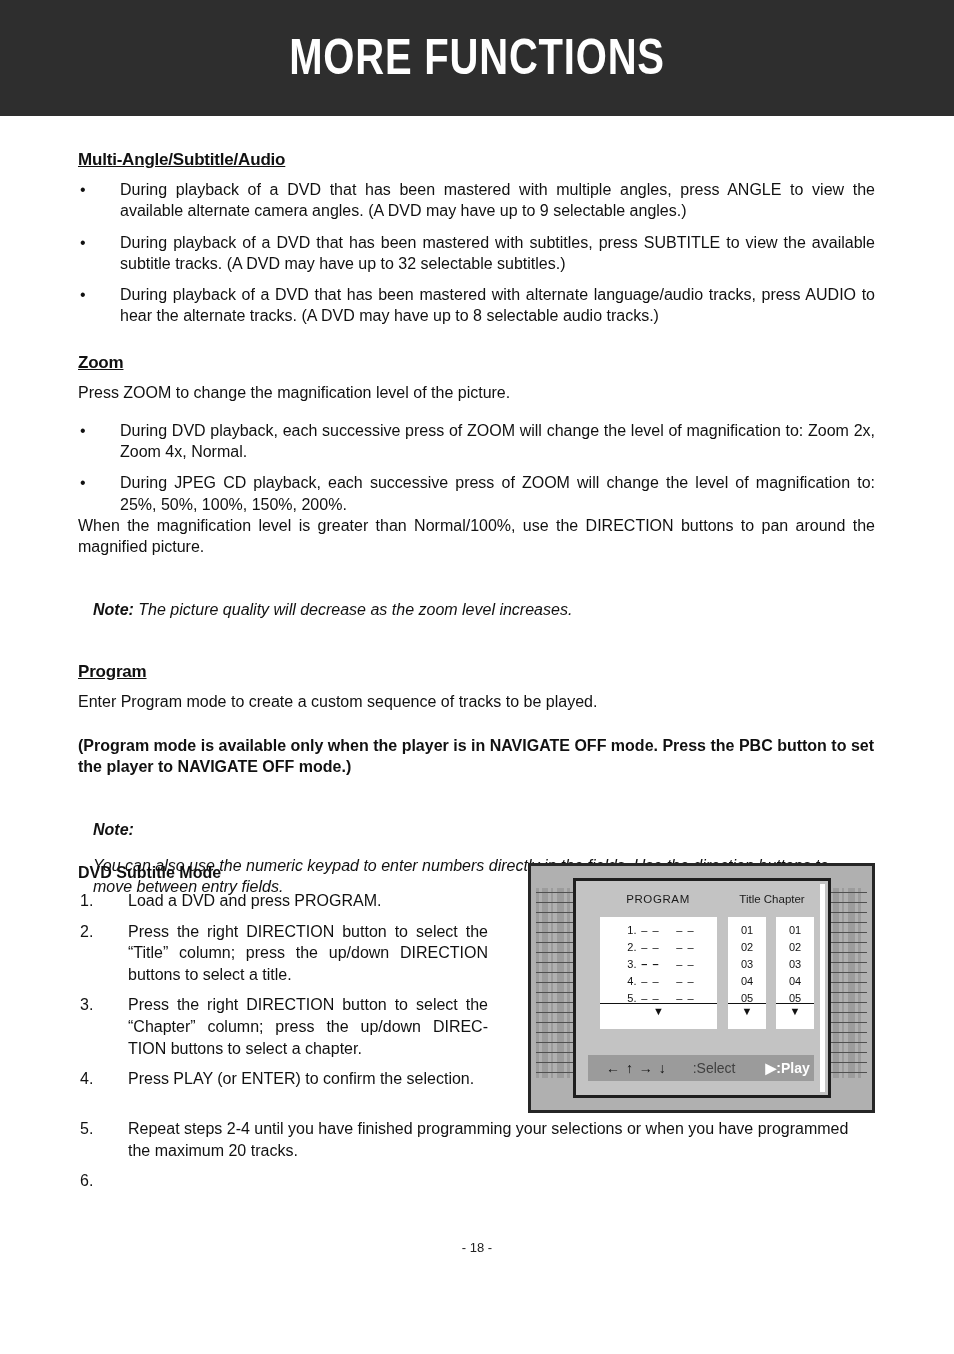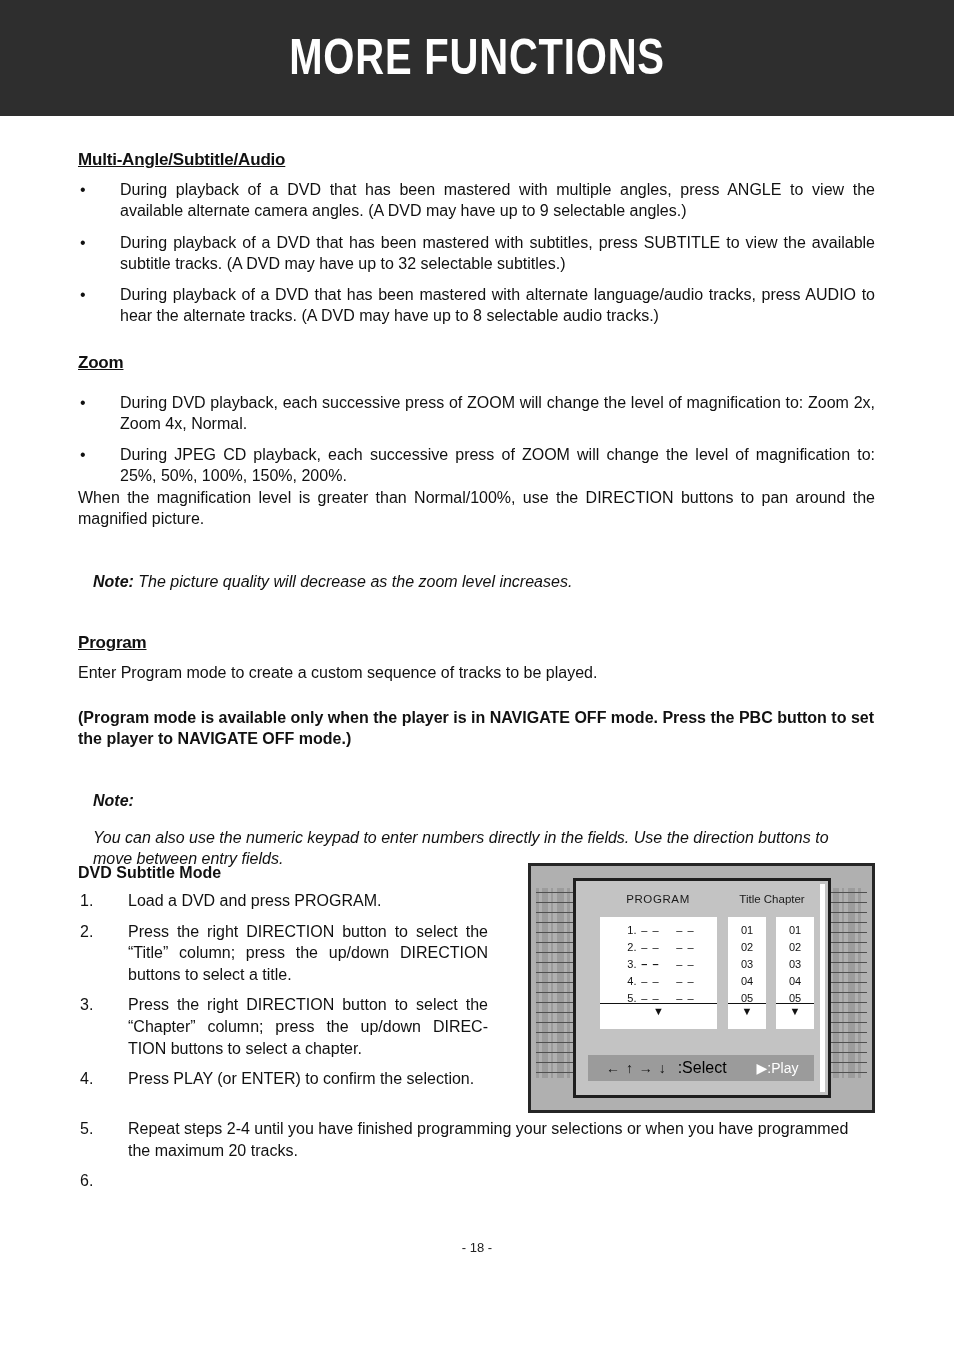--- a/index.html
+++ b/index.html
@@ -323,29 +323,30 @@
   }
   .osd-arrows {
     margin-left: 18px;
     font-size: 14px;
     color: #111;
     letter-spacing: 1px;
     font-weight: bold;
     white-space: nowrap;
   }
   .osd-select {
-    margin-left: 11px;
-    font-size: 16px;
-    color: #000000;
+    margin-left: 26px;
+    font-size: 14px;
+    color: #404040;
   }
   .osd-play {
     margin-left: 30px;
     font-size: 14px;
     color: #ffffff;
     white-space: nowrap;
+    font-weight: bold;
   }
 
   
   .page-footer {
     position: absolute;
     left: 0;
     top: 1240px;
     width: 954px;
     text-align: center;
     font-size: 13px;
@@ -374,20 +375,21 @@
     </li>
     <li class="bul-item">
       <span class="bul-dot">•</span>
       <span>During playback of a DVD that has been mastered with alternate language/audio tracks, press AUDIO to hear the alternate tracks. (A DVD may have up to 8 selectable audio tracks.)</span>
     </li>
   </ul>
 
   <div class="spacer-26"></div>
 
   <div class="sect-head">Zoom</div>
+  <p class="para">Press ZOOM to change the magnification level of the picture.</p>
 
   <div class="spacer-10"></div>
 
   <ul class="bul-list">
     <li class="bul-item">
       <span class="bul-dot">•</span>
       <span>During DVD playback, each successive press of ZOOM will change the level of magnification to: Zoom 2x, Zoom 4x, Normal.</span>
     </li>
     <li class="bul-item">
       <span class="bul-dot">•</span>

